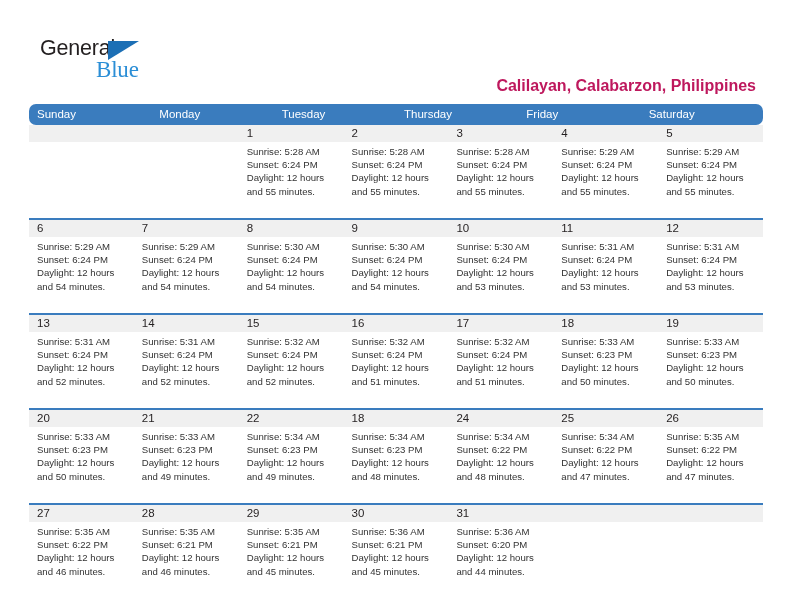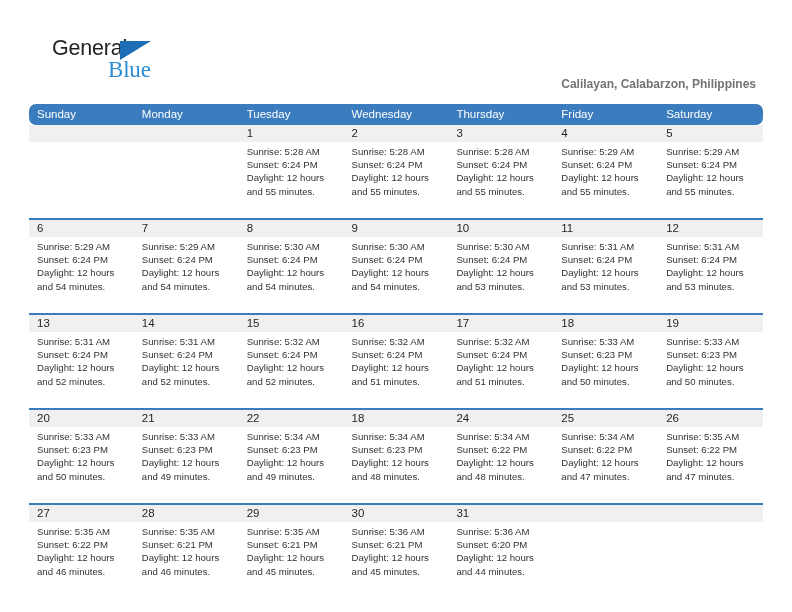--- a/index.html
+++ b/index.html
@@ -14,21 +14,21 @@
     position: relative;
     width: 792px;
     height: 612px;
     background: #ffffff;
     overflow: hidden;
   }
 
   
   .top {
     position: absolute;
-    left: 16px; right: 0; top: 0;
+    left: 4px; right: 0; top: 0;
     height: 104px;
   }
   .logo {
     position: absolute;
     left: 36px;
     top: 36px;
     width: 160px;
     height: 56px;
   }
   .logo-general {
@@ -65,22 +65,22 @@
     font-size: 26px;
     color: #231f20;
     text-align: right;
     font-weight: normal;
     letter-spacing: 0.1px;
   }
   .subtitle {
     position: absolute;
     right: 36px;
     top: 77px;
-    font-size: 12px;
-    color: #737373;
+    font-size: 16px;
+    color: #be185d;
     text-align: left;
     font-weight: bold;
   }
 
   
   .cal {
     position: absolute;
     left: 29px;
     top: 104px;
     width: 734px;
@@ -148,21 +148,20 @@
     </div>
 
     <div class="subtitle">Calilayan, Calabarzon, Philippines</div>
   </div>
 
   <div class="cal">
     <div class="dow-row">
         <div class="dow">Sunday</div>
         <div class="dow">Monday</div>
         <div class="dow">Tuesday</div>
-        <div class="dow">Wednesday</div>
         <div class="dow">Thursday</div>
         <div class="dow">Friday</div>
         <div class="dow">Saturday</div>
       </div>
     <div id="weeks-container">
         <div class="week">
           <div class="week-daynums">
             <div class="daynum-cell"></div>
             <div class="daynum-cell"></div>
             <div class="daynum-cell">1</div>

